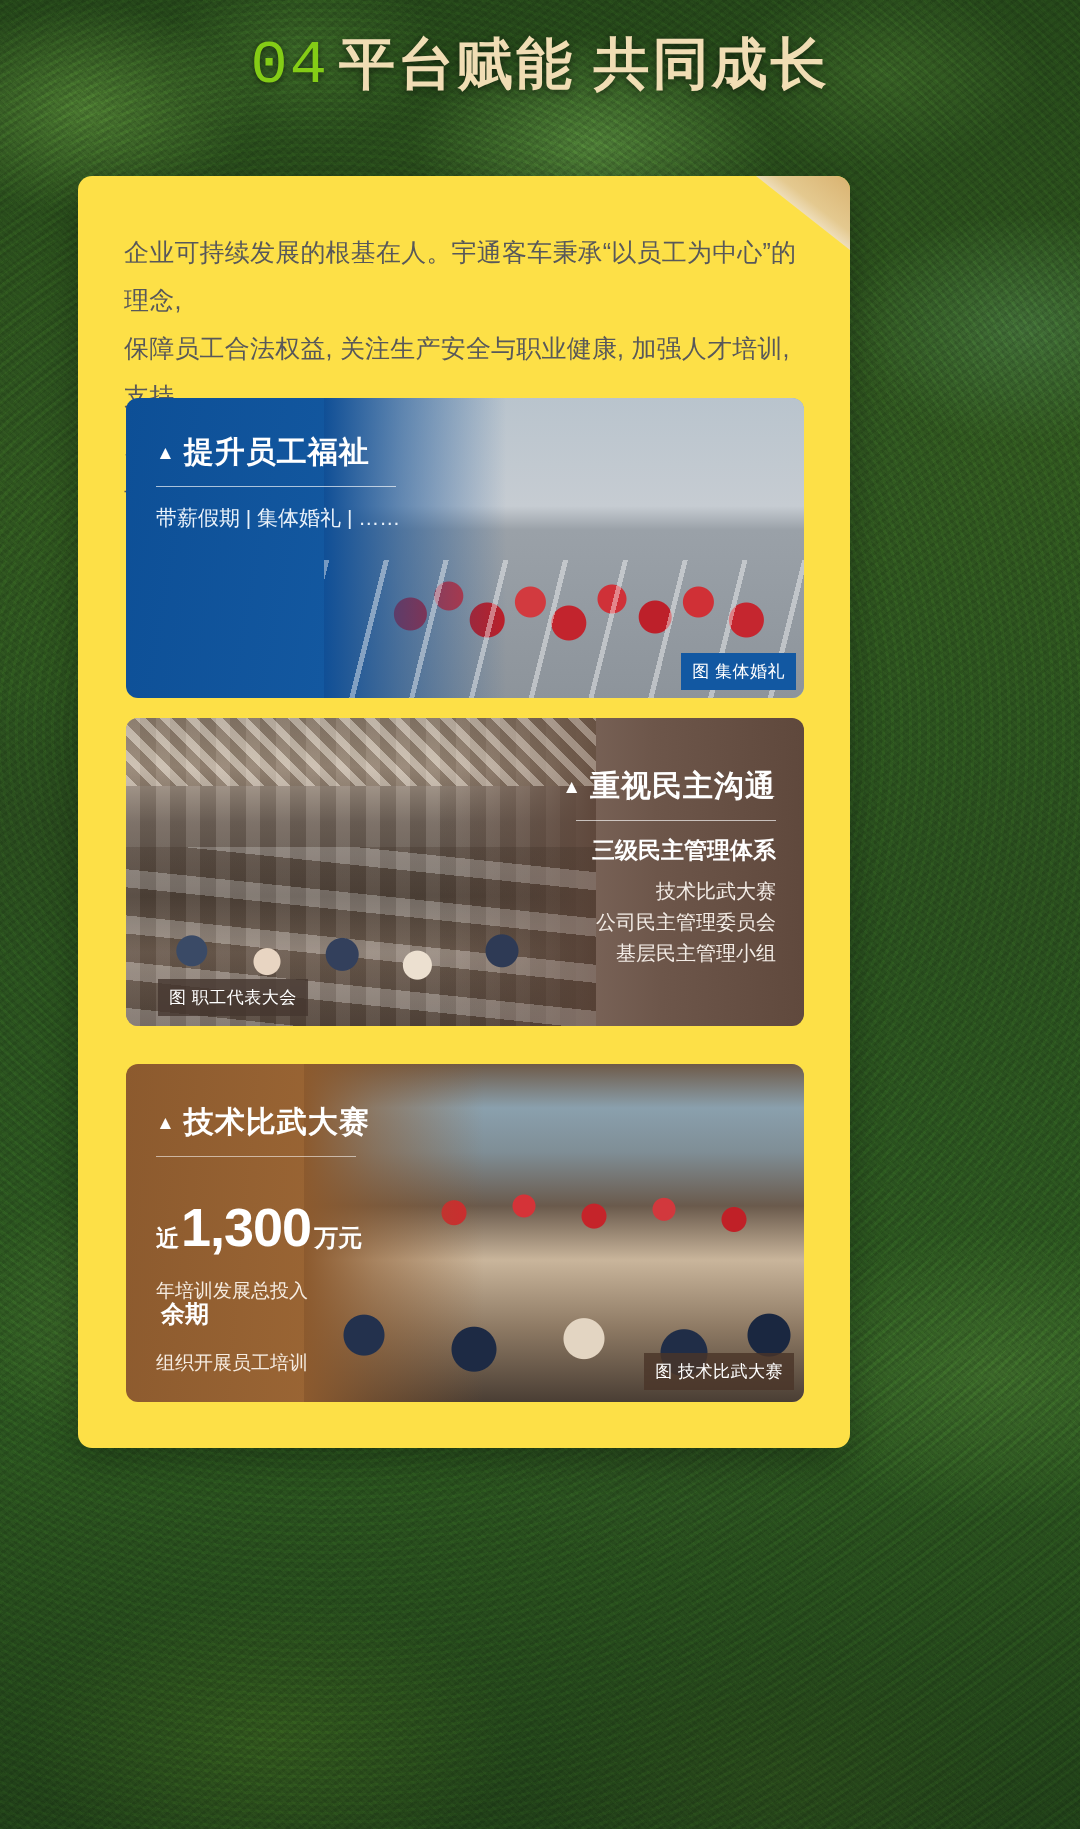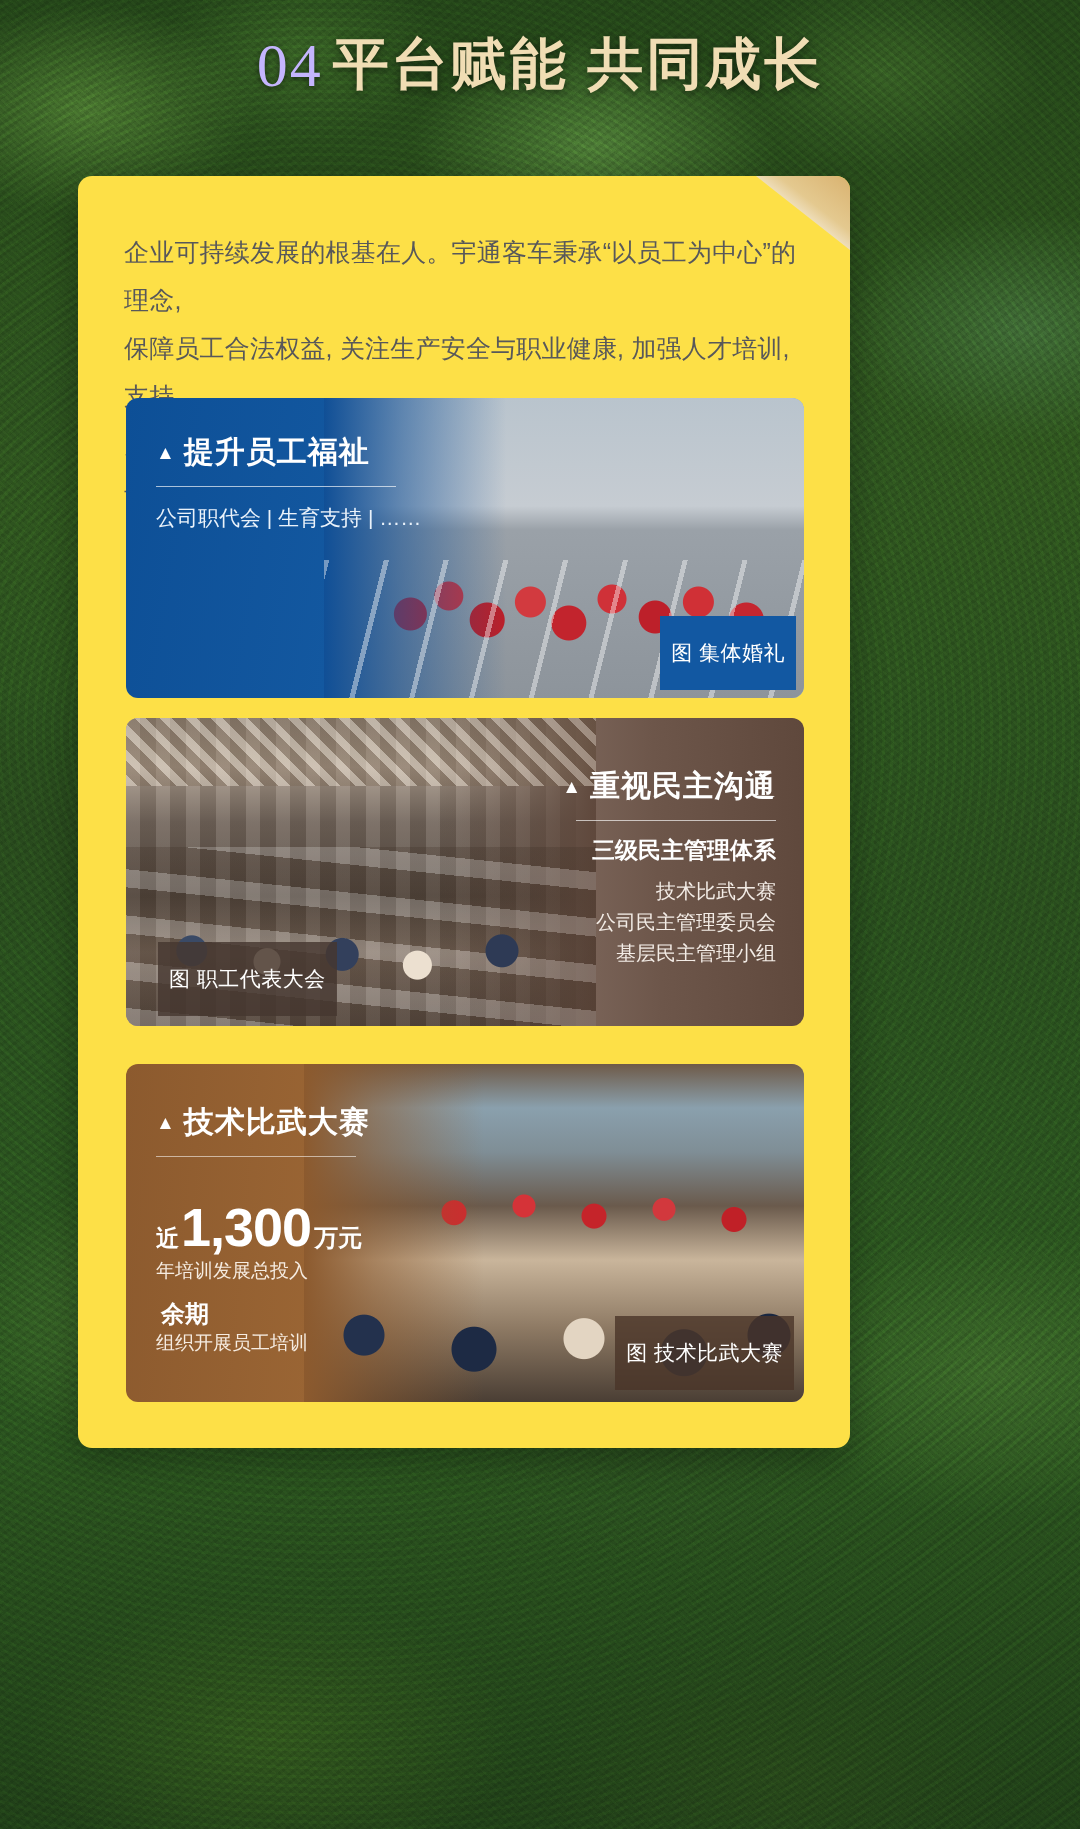--- a/index.html
+++ b/index.html
@@ -44,22 +44,22 @@
   }
 
   
   #header {
     position:absolute; top:0; left:0; width:1080px; height:130px;
     display:flex; align-items:center; justify-content:center; gap:10px;
     z-index:3;
   }
   #header .num {
     font-size:62px; font-weight:400; letter-spacing:2px;
-    color:#c4b5fd; text-shadow:0 2px 6px rgba(0,0,0,.55);
-    font-family:Liberation Serif, serif;
+    color:#84cc16; text-shadow:0 2px 6px rgba(0,0,0,.55);
+    font-family:Liberation Mono, monospace;
   }
   #header .ttl {
     font-size:56px; font-weight:700; letter-spacing:3px;
     color:#f0ddb4; text-shadow:0 2px 8px rgba(0,0,0,.55);
   }
 
   
   #sheet {
     position:absolute; left:78px; top:176px; width:772px; height:1272px;
     background:#fde047; border-radius:14px;
@@ -109,22 +109,22 @@
   }
   #card1 .card-head { left:30px; top:34px; }
   .card-title { font-size:30px; font-weight:700; letter-spacing:1px; display:flex; align-items:center; gap:8px; white-space:nowrap; }
   .tri { font-size:19px; line-height:1; }
   .rule { height:1px; background:rgba(255,255,255,.65); margin:13px 0 14px; }
   #card1 .rule { width:240px; }
   .card-sub { font-size:21px; line-height:34px; color:#eaf2fa; white-space:nowrap; }
 
   
   .badge {
-    position:absolute; z-index:5; font-size:21px; color:#fff;
-    padding:23px 11px; white-space:nowrap; letter-spacing:.5px;
+    position:absolute; z-index:5; font-size:17px; color:#fff;
+    padding:7px 11px; white-space:nowrap; letter-spacing:.5px;
   }
   #cap1 { right:8px; bottom:8px; background:#1258a2; }
   #cap2 { left:8px;  bottom:10px; background:rgba(70,55,48,.82);margin-left:24px; }
   #cap3 { right:10px; bottom:12px; background:rgba(74,52,40,.80); }
 
   
   #card2 { left:48px; top:542px; width:678px; height:308px;
            background:linear-gradient(268deg,#5f483c 0%,#6d564a 22%,#8a756a 48%,#b6a79c 100%); }
   #card2 .photo {
     position:absolute; left:0; top:0; width:470px; height:308px;
@@ -176,21 +176,21 @@
       radial-gradient(circle at 76% 72%,#202d47 0 23px,rgba(32,45,71,0) 24px),
       radial-gradient(circle at 93% 62%,#1a2740 0 21px,rgba(26,39,64,0) 22px);
   }
   #card3 .card-head { left:30px; top:38px; }
   #card3 .rule { width:200px; background:rgba(255,255,255,.55); }
   .stat { position:absolute; z-index:4; color:#fff; left:30px; }
   .stat .line { display:flex; align-items:baseline; }
   .stat .pre  { font-size:23px; font-weight:700; margin-right:2px; }
   .stat .big  { font-size:54px; font-weight:700; letter-spacing:-1px; font-family:"Liberation Sans",sans-serif; }
   .stat .unit { font-size:24px; font-weight:700; margin-left:3px; }
-  .stat .lbl  { font-size:19px; color:#f6ece1; margin-top:0; }
+  .stat .lbl  { font-size:19px; color:#f6ece1; margin-top:20px; }
   #stat1 { top:132px; }
   #stat2 { top:234px; }
 </style>
 </head>
 <body>
 
 <div id="bg"></div>
 
 <div id="header">
   <span class="num">04</span>
@@ -207,21 +207,21 @@
   </div>
 
   <div class="card" id="card1">
     <div class="photo"></div>
     <div class="card-head">
       <div class="card-title">
         <span class="tri">▲</span>
         <span>提升员工福祉</span>
       </div>
       <div class="rule"></div>
-      <div class="card-sub">公司职代会 | 生育支持 | ……</div>
+      <div class="card-sub">带薪假期 | 集体婚礼 | ……</div>
     </div>
     <div class="badge" id="cap1">
       <span>图</span>
       <span>集体婚礼</span>
     </div>
   </div>
 
   <div class="card" id="card2">
     <div class="photo"></div>
     <div class="card-head">

